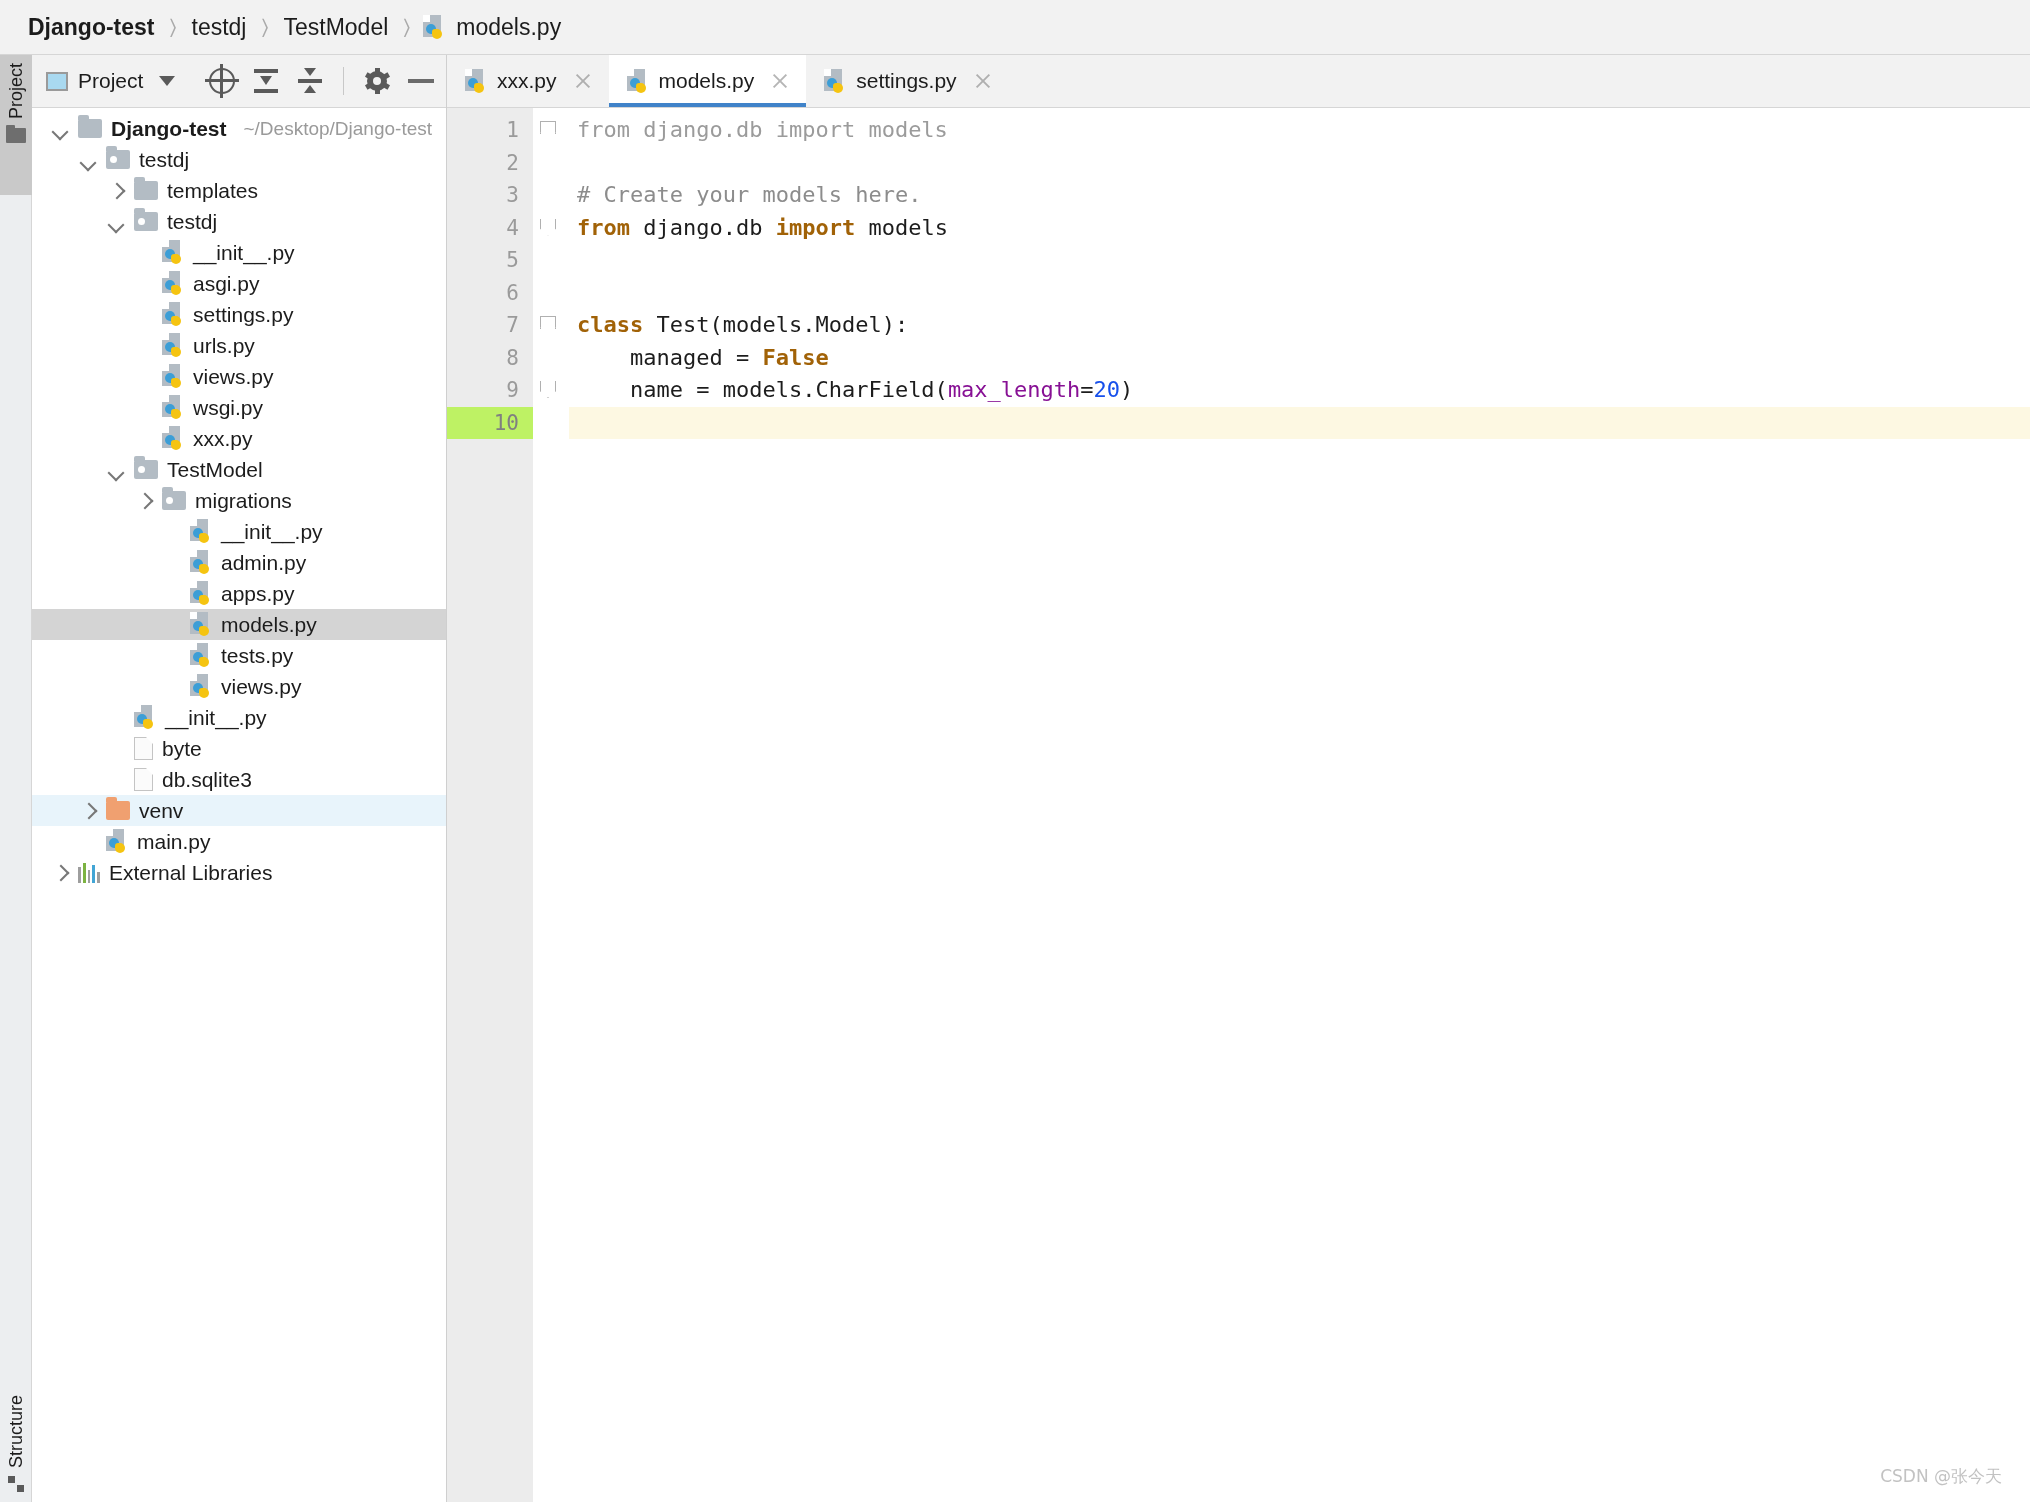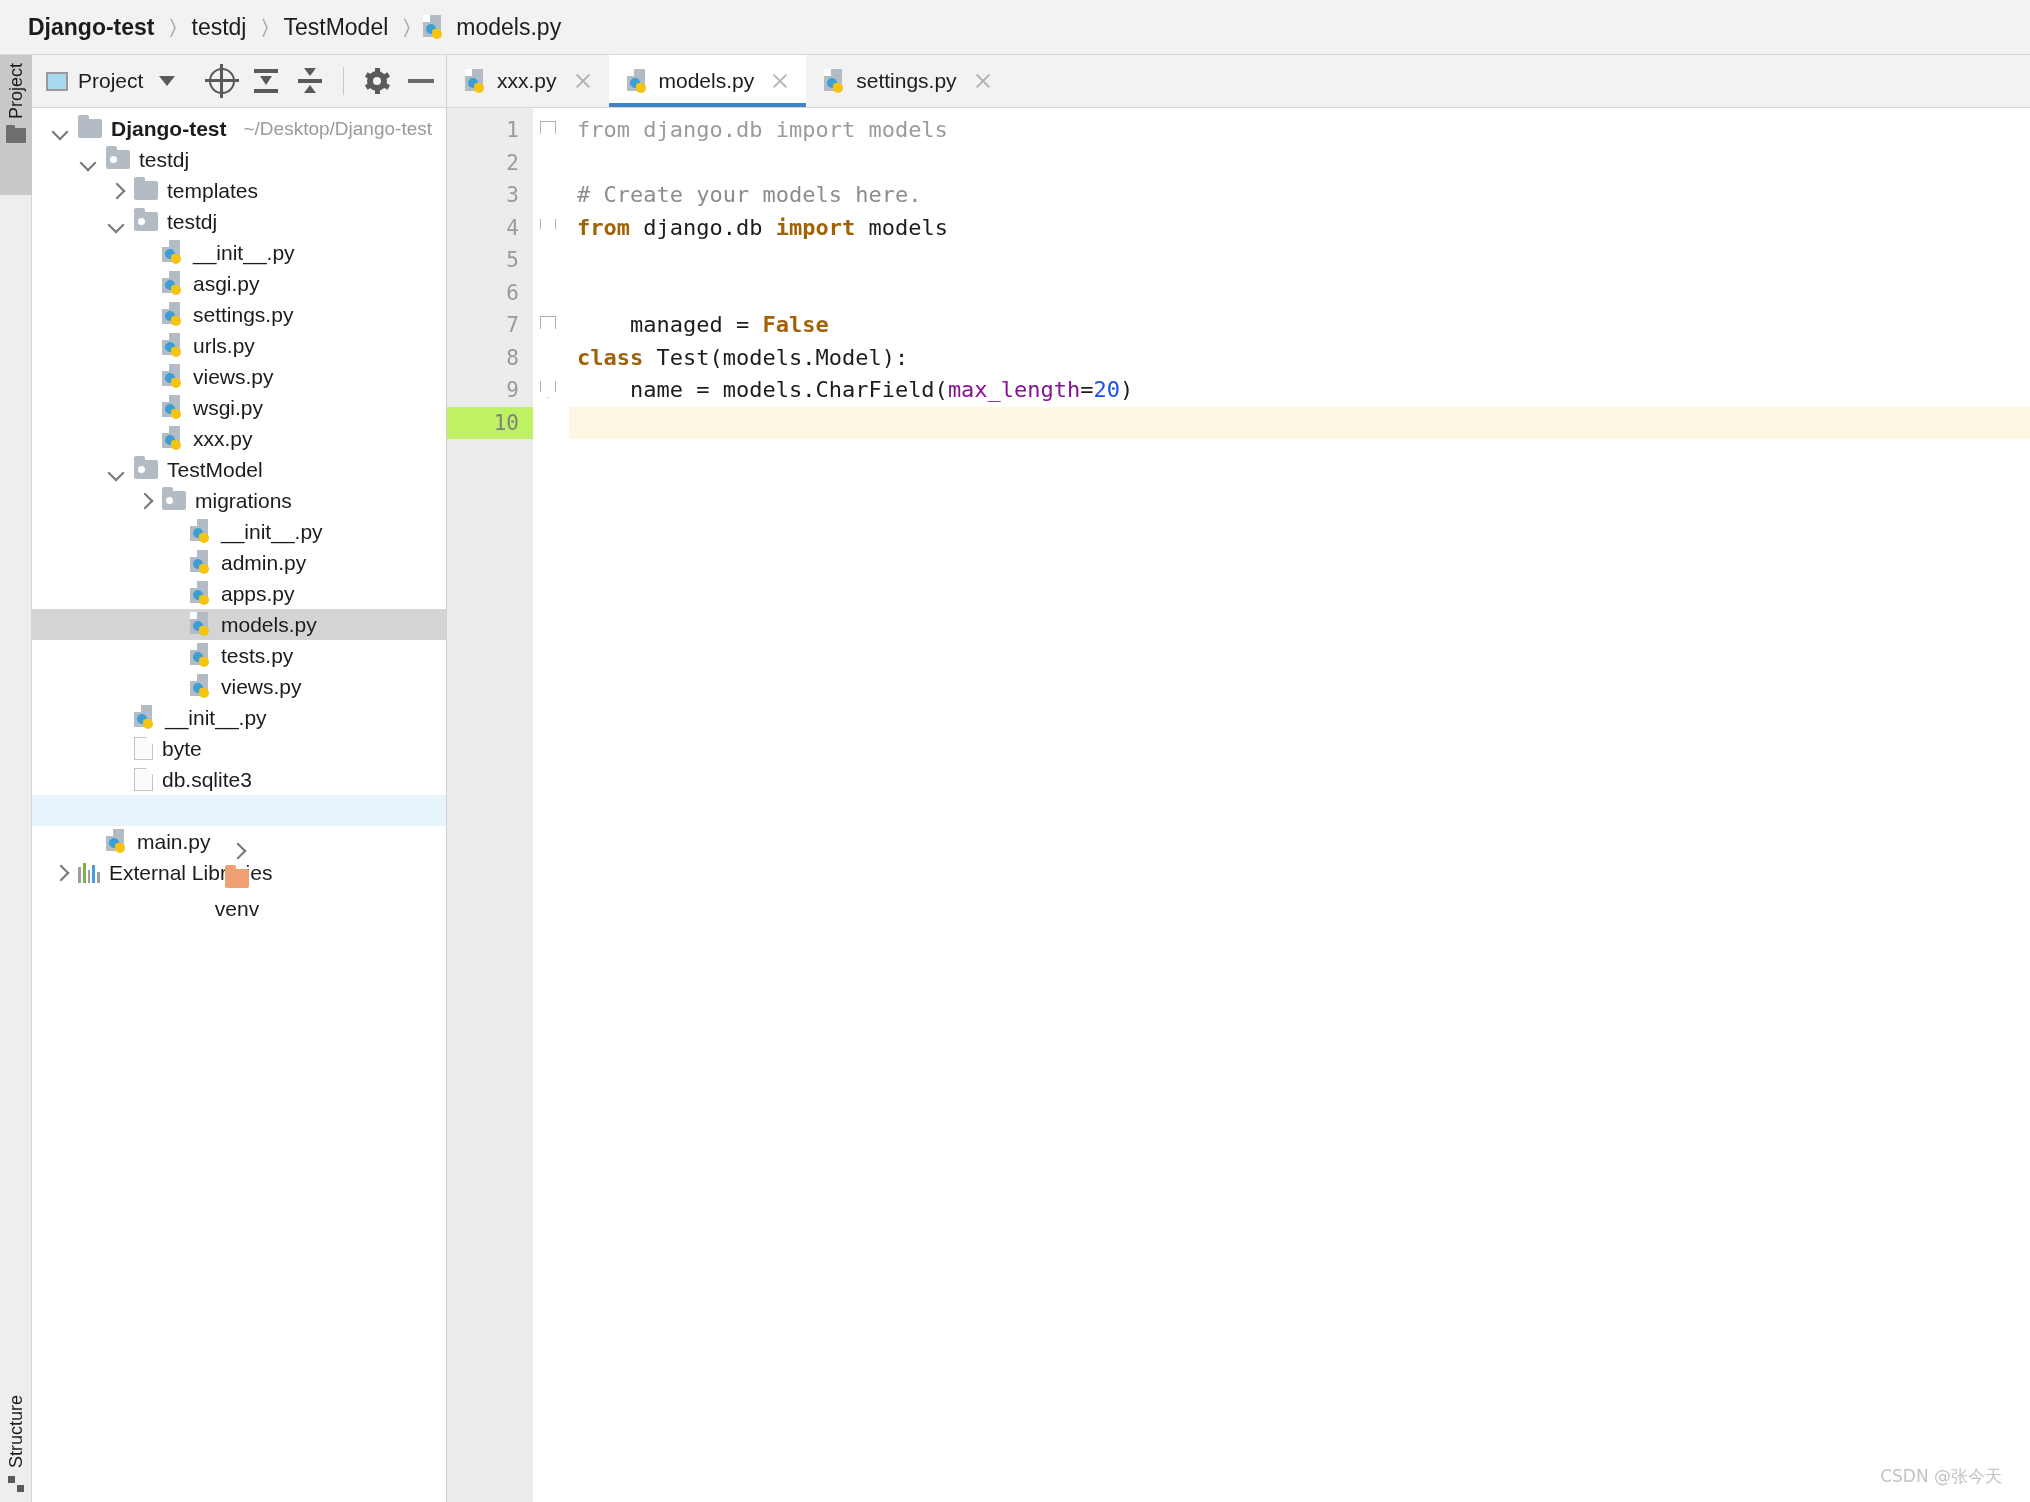--- a/index.html
+++ b/index.html
@@ -177,21 +177,21 @@
 
   
   .tree { flex: 1; overflow: hidden; padding-top: 5px; }
   .trow {
     display: flex; align-items: center;
     height: 31px; gap: 9px;
     padding-right: 4px;
     white-space: nowrap;
   }
   .trow.selected { background: #d4d4d4; }
-  .trow.focused { background: #e8f4fb; flex-direction: column; }
+  .trow.focused { background: #e8f4fb; }
   .tw { flex: 0 0 auto; }
   .arrow {
     width: 18px; height: 18px; flex: 0 0 18px;
     position: relative;
   }
   .arrow.down:before {
     content: ""; position: absolute; left: 3px; top: 6px;
     width: 10px; height: 10px;
     border-right: 2.4px solid #777; border-bottom: 2.4px solid #777;
     transform: rotate(45deg);
@@ -763,21 +763,21 @@
           </div>
           <div class="fl"></div>
         </div>
       <div class="codecol" id="codecol">
           <div class="cl"><span class="k-dim">from django.db import models</span></div>
           <div class="cl">&nbsp;</div>
           <div class="cl"><span class="k-comment"># Create your models here.</span></div>
           <div class="cl"><span class="k-kw">from</span><span class="k-plain"> django.db </span><span class="k-kw">import</span><span class="k-plain"> models</span></div>
           <div class="cl">&nbsp;</div>
           <div class="cl">&nbsp;</div>
+          <div class="cl"><span class="k-kw">class</span><span class="k-plain"> Test(models.Model):</span></div>
           <div class="cl"><span class="k-plain">    managed = </span><span class="k-kw">False</span></div>
-          <div class="cl"><span class="k-kw">class</span><span class="k-plain"> Test(models.Model):</span></div>
           <div class="cl"><span class="k-plain">    name = models.CharField(</span><span class="k-param">max_length</span><span class="k-plain">=</span><span class="k-num">20</span><span class="k-plain">)</span></div>
           <div class="cl cur">&nbsp;</div>
         </div>
       <div class="watermark">CSDN @张今天</div>
     </div>
   </div>
 </div>
 
 </body></html>

